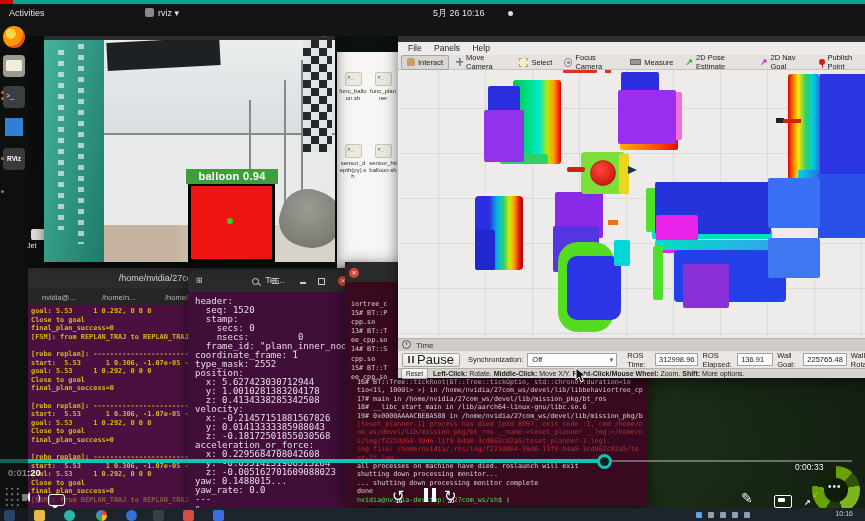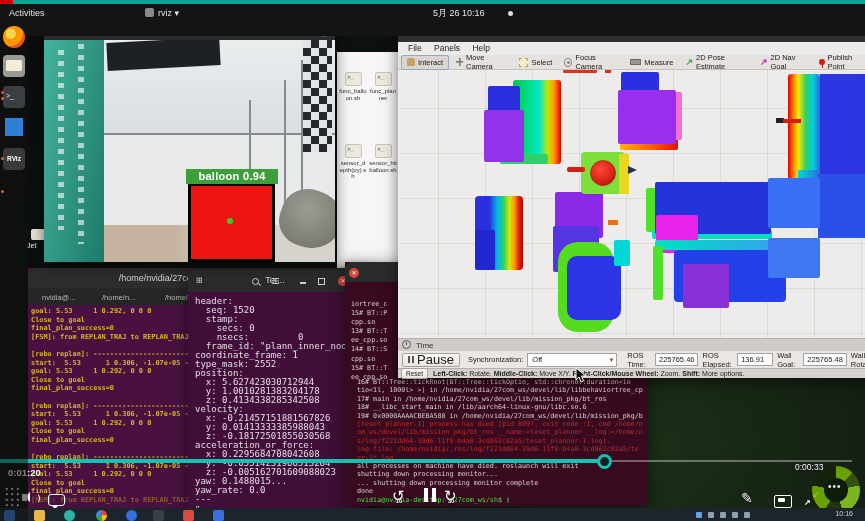--- a/index.html
+++ b/index.html
@@ -440,21 +440,21 @@
       <span class="panel-x">✕</span>
     </div>
     <div id="time-panel">
       <span class="btn">
         <span class="ico-pause"></span>
         <span>Pause</span>
       </span>
       <span style="margin-left:4px;">Synchronization:</span>
       <span class="drop">Off</span>
       <span style="margin-left:6px;">ROS Time:</span>
-      <span class="fld">225765.46</span>
+      <span class="fld">312998.96</span>
       <span>ROS Elapsed:</span>
       <span class="fld" style="min-width:28px;">136.91</span>
       <span>Wall Goal:</span>
       <span class="fld">225765.48</span>
       <span>Wall Rotate:</span>
       <span class="fld" style="min-width:26px;">136.89</span>
     </div>
     <div id="rviz-status">
       <span class="btn small">Reset</span>
       <span><span class="b">Left-Click:</span><span> Rotate.  </span><span class="b">Middle-Click:</span><span> Move X/Y.  </span><span class="b">Right-Click/Mouse Wheel:</span><span> Zoom.  </span><span class="b">Shift:</span><span> More options.</span></span>

